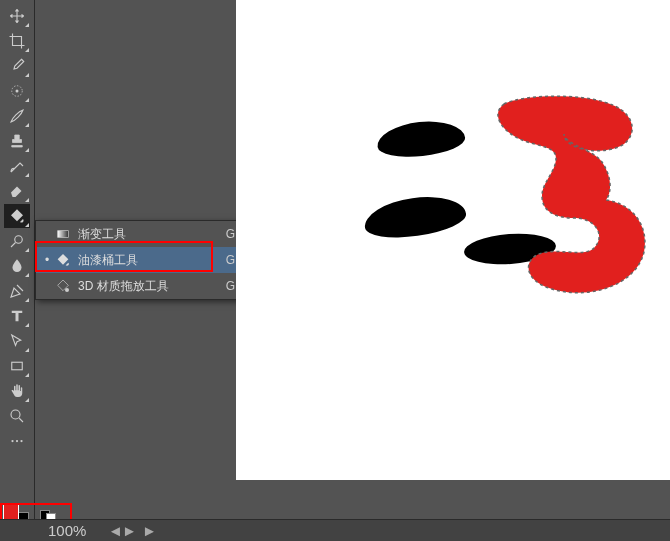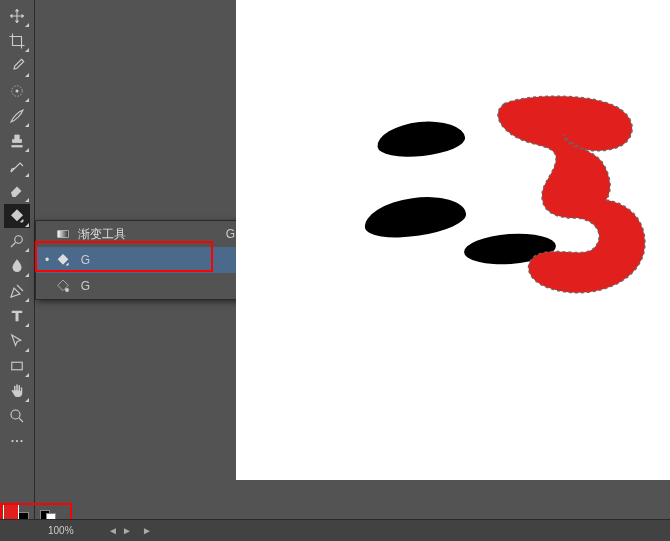--- a/index.html
+++ b/index.html
@@ -28,21 +28,21 @@
 .sw-mini .b{position:absolute;left:6px;top:3px;width:10px;height:10px;background:#fff;border:1px solid #888}
 .canvas-area{position:absolute;left:236px;top:0;width:434px;height:480px;background:#fff}
 .char{position:absolute}
 .stroke{position:absolute;background:#000;border-radius:50%}
 .s1{left:141px;top:122px;width:88px;height:34px;transform:rotate(-6deg);border-radius:50% 50% 50% 50%/60% 60% 40% 40%}
 .s2{left:128px;top:198px;width:102px;height:38px;transform:rotate(-8deg);border-radius:50% 50% 50% 50%/60% 60% 40% 40%}
 .s3{left:228px;top:234px;width:92px;height:30px;transform:rotate(-4deg);border-radius:50%}
 .red-shape{position:absolute;left:248px;top:92px;width:168px;height:210px}
 .red-shape svg{width:100%;height:100%}
 .marquee{stroke:#666;stroke-width:1.5;stroke-dasharray:3 3;fill:#e1201e}
-.statusbar{position:absolute;left:0;bottom:0;width:670px;height:22px;background:#424242;border-top:1px solid #2a2a2a;display:flex;align-items:center;color:#ccc;font-size:10px;padding-left:48px}
+.statusbar{position:absolute;left:0;bottom:0;width:670px;height:22px;background:#424242;border-top:1px solid #2a2a2a;display:flex;align-items:center;color:#ccc;font-size:15px;padding-left:48px}
 .statusbar .zoom{width:60px}
 .statusbar .arr{width:14px;color:#aaa;cursor:pointer}
 .statusbar .doc{padding-left:12px}
 .divider{position:absolute;left:35px;top:0;width:201px;height:519px;background:#535353}
 </style>
 </head>
 <body>
 
 <div class="divider"></div>
 
@@ -186,30 +186,32 @@
     <span class="lbl">渐变工具</span>
     <span class="key">G</span>
   </div>
   <div class="flyout-row sel">
     <span class="dot">•</span>
     <span class="ico">
         <svg viewBox="0 0 24 24" fill="#ddd">
           <path d="M12 3l8 8-8 8-8-8zM20 16c1 1 1 3 0 4s-3 1-4 0z"></path>
         </svg>
       </span>
+    <span class="lbl">油漆桶工具</span>
     <span class="key">G</span>
   </div>
   <div class="flyout-row">
     <span class="dot"></span>
     <span class="ico">
         <svg viewBox="0 0 24 24" fill="#ccc">
           <path d="M12 3l8 8-8 8-8-8z" fill="none" stroke="#ccc"></path>
           <circle cx="18" cy="18" r="3"></circle>
         </svg>
       </span>
+    <span class="lbl">3D 材质拖放工具</span>
     <span class="key">G</span>
   </div>
 </div>
 
 <div class="highlight-red hl1"></div>
 <div class="highlight-red hl2"></div>
 
 <div class="canvas-area">
   <div class="char">
     <div class="stroke s1"></div>

